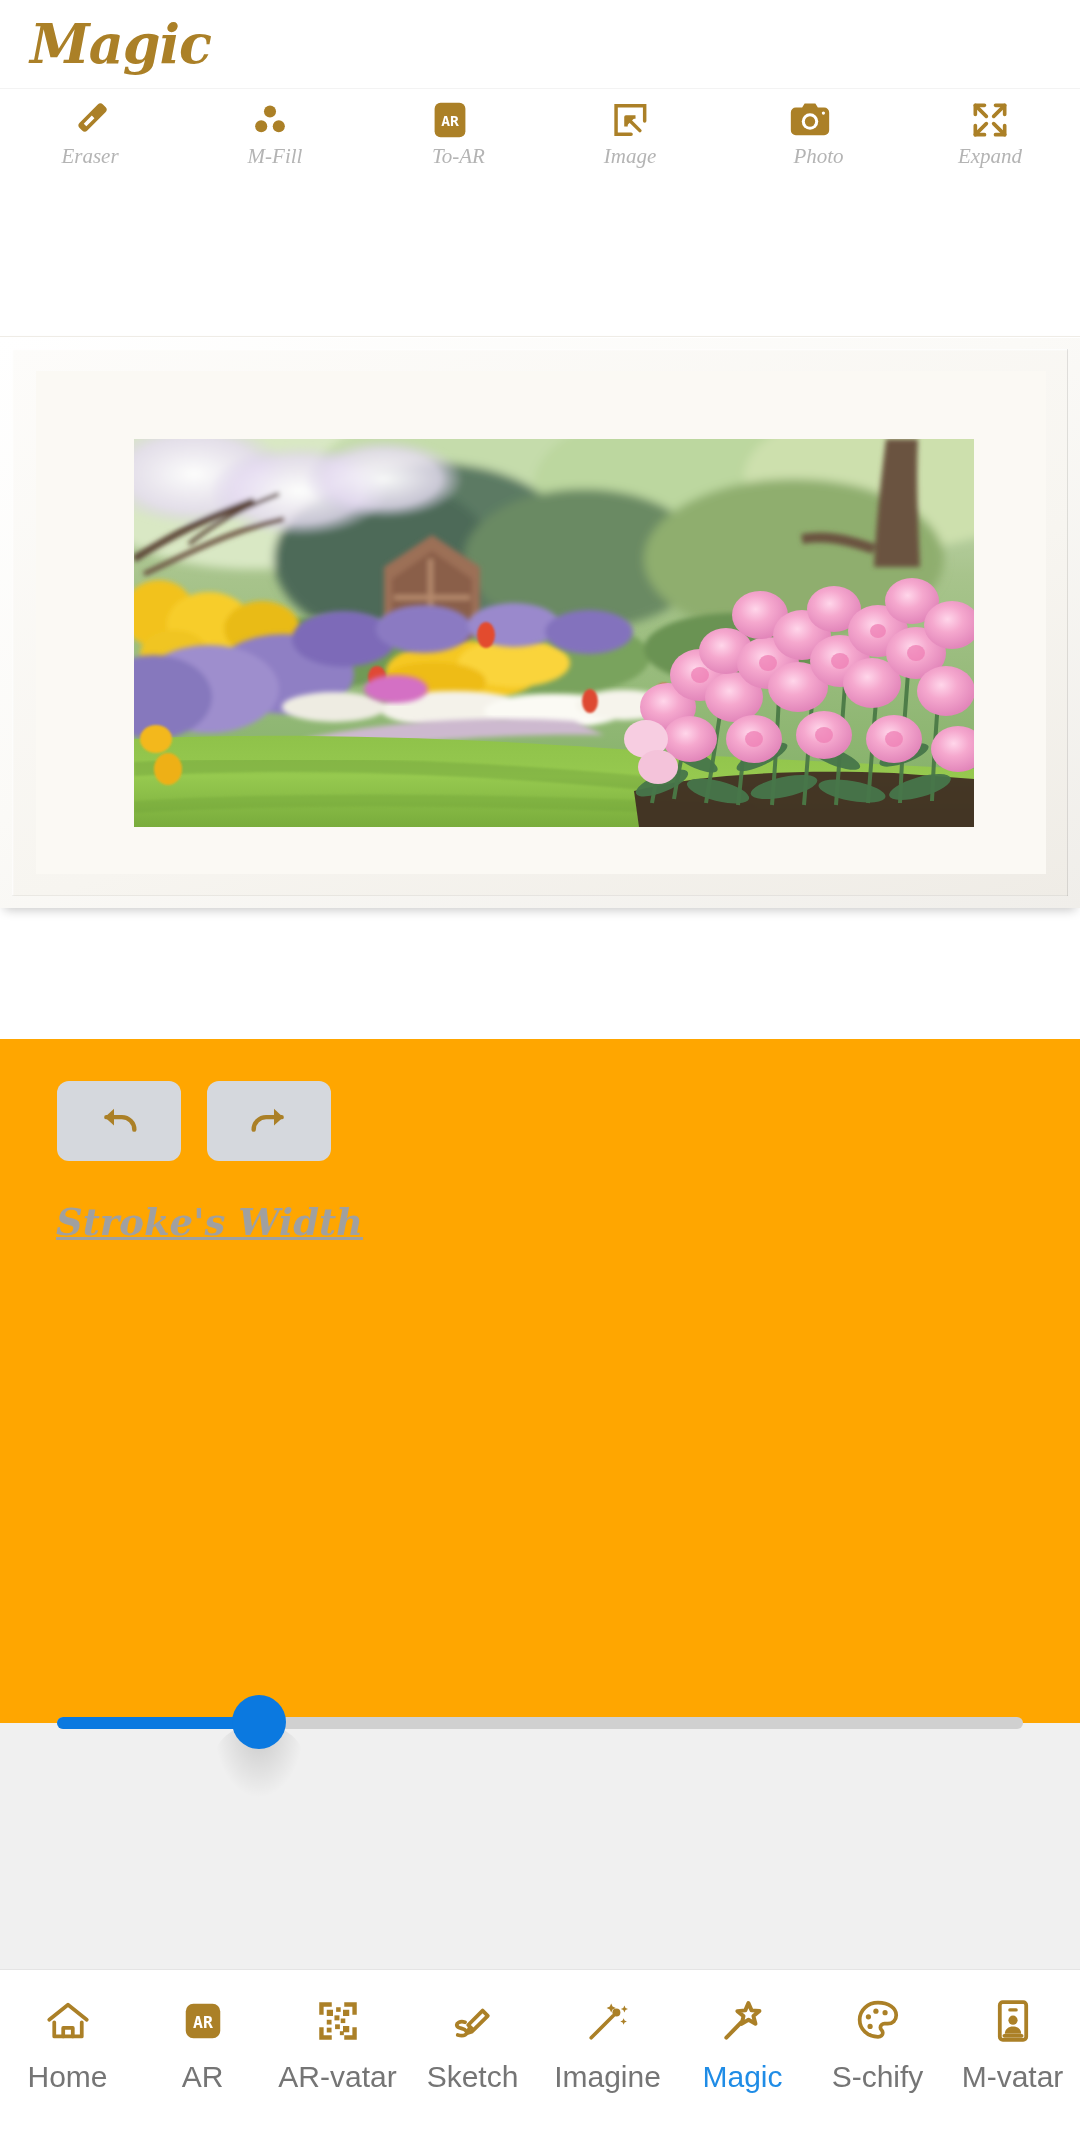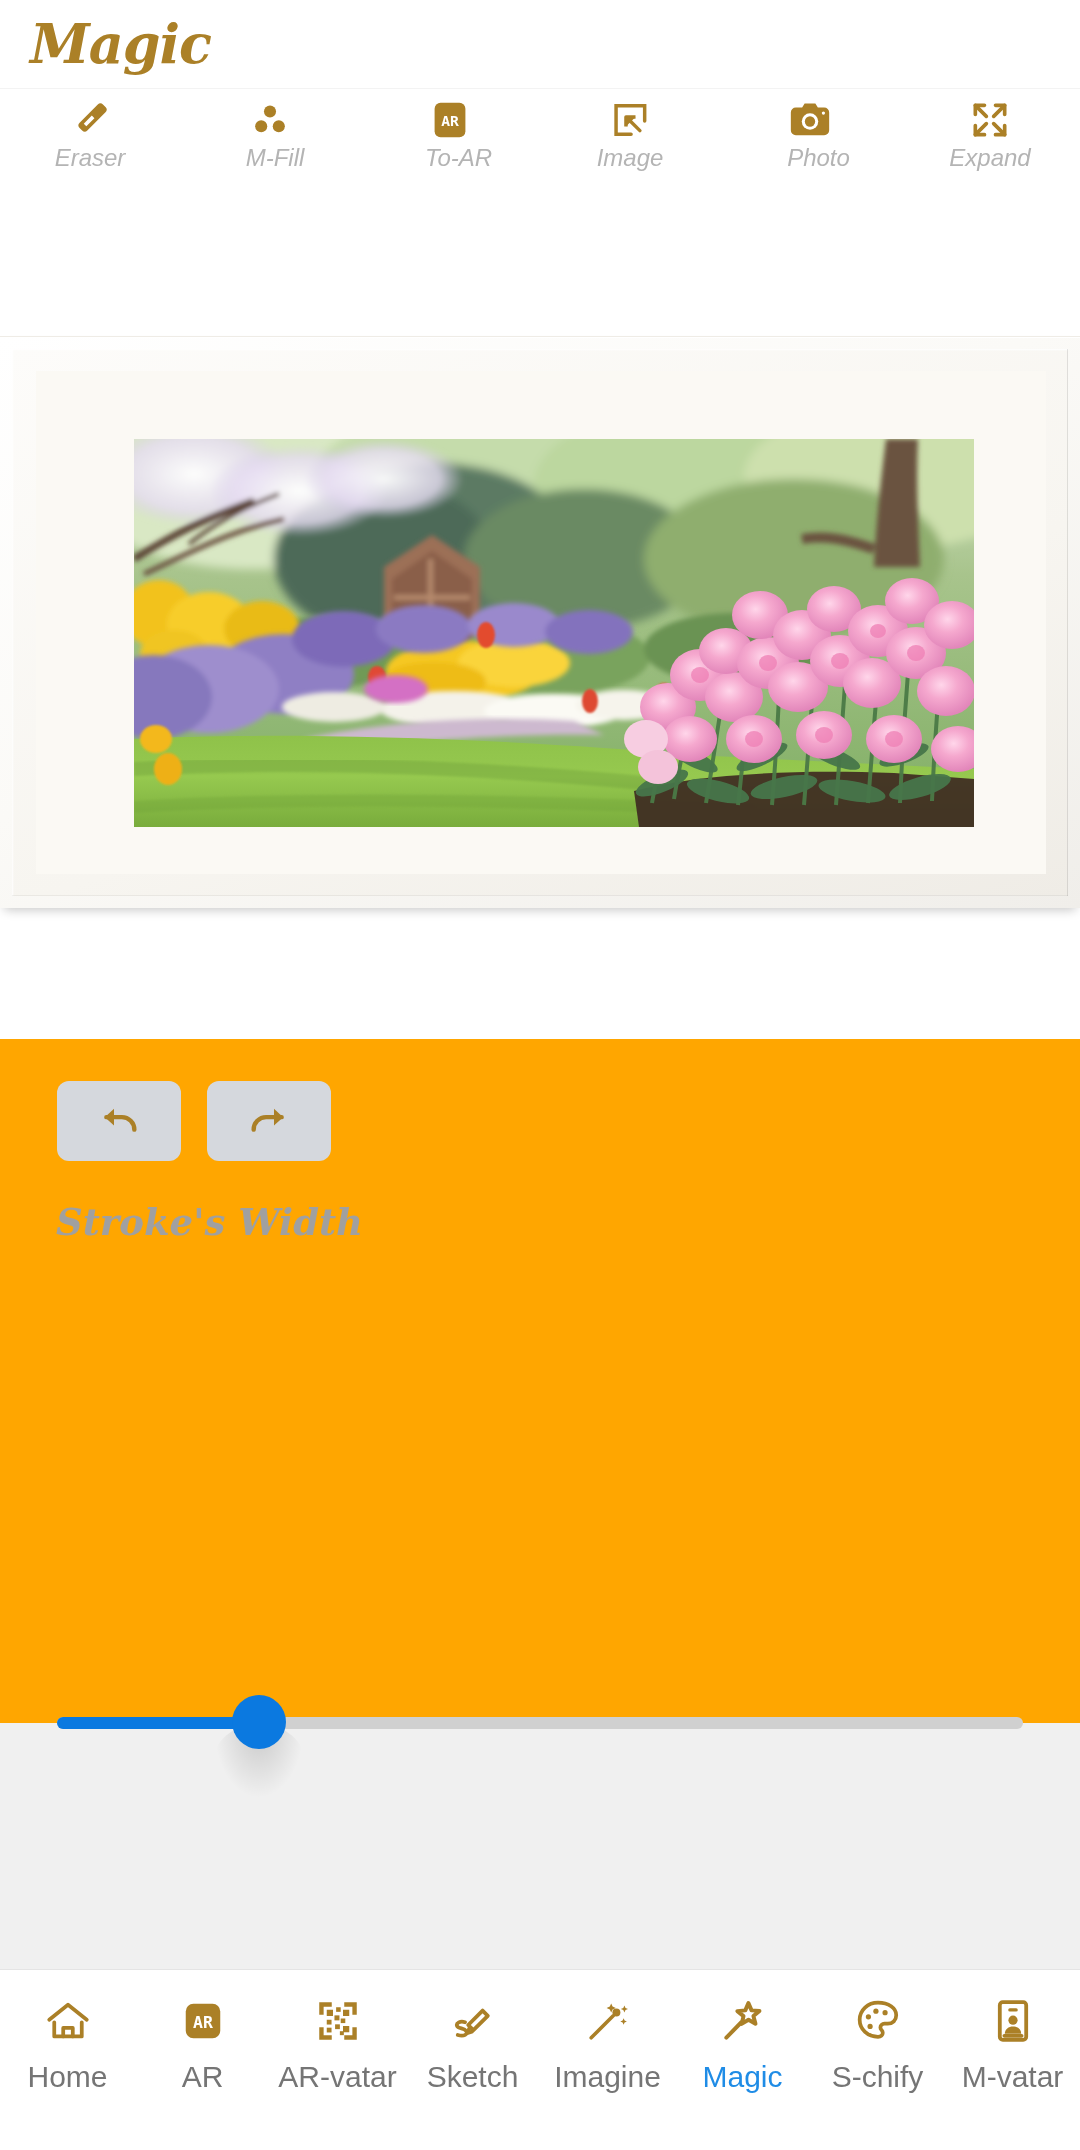--- a/index.html
+++ b/index.html
@@ -63,23 +63,23 @@
   }
   .tool-icon {
     height: 46px;
     display: flex;
     align-items: center;
     justify-content: center;
     color: #ab8027;
   }
   .tool-icon svg { display: block; }
   .tool-label {
-    font-family: Liberation Sans, sans-serif;
+    font-family: Liberation Serif, serif;
     font-style: italic;
-    font-size: 24px;
+    font-size: 21px;
     color: #b4b4b4;
     line-height: 1.05;
     white-space: nowrap;
   }
 
   
   .canvas-area {
     flex: 1 1 auto;
     position: relative;
     background: #ffffff;
@@ -172,20 +172,21 @@
     position: absolute;
     left: 56px;
     top: 161px;
     font-family: "DejaVu Serif", serif;
     font-style: italic;
     font-weight: bold;
     font-size: 37px;
     color: #a0a0a0;
     letter-spacing: 0px;
     white-space: nowrap;
+    text-decoration: underline;
   }
 
   
   .slider-zone {
     position: absolute;
     left: 0;
     top: 1700px;
     width: 1080px;
     height: 120px;
     z-index: 7;

